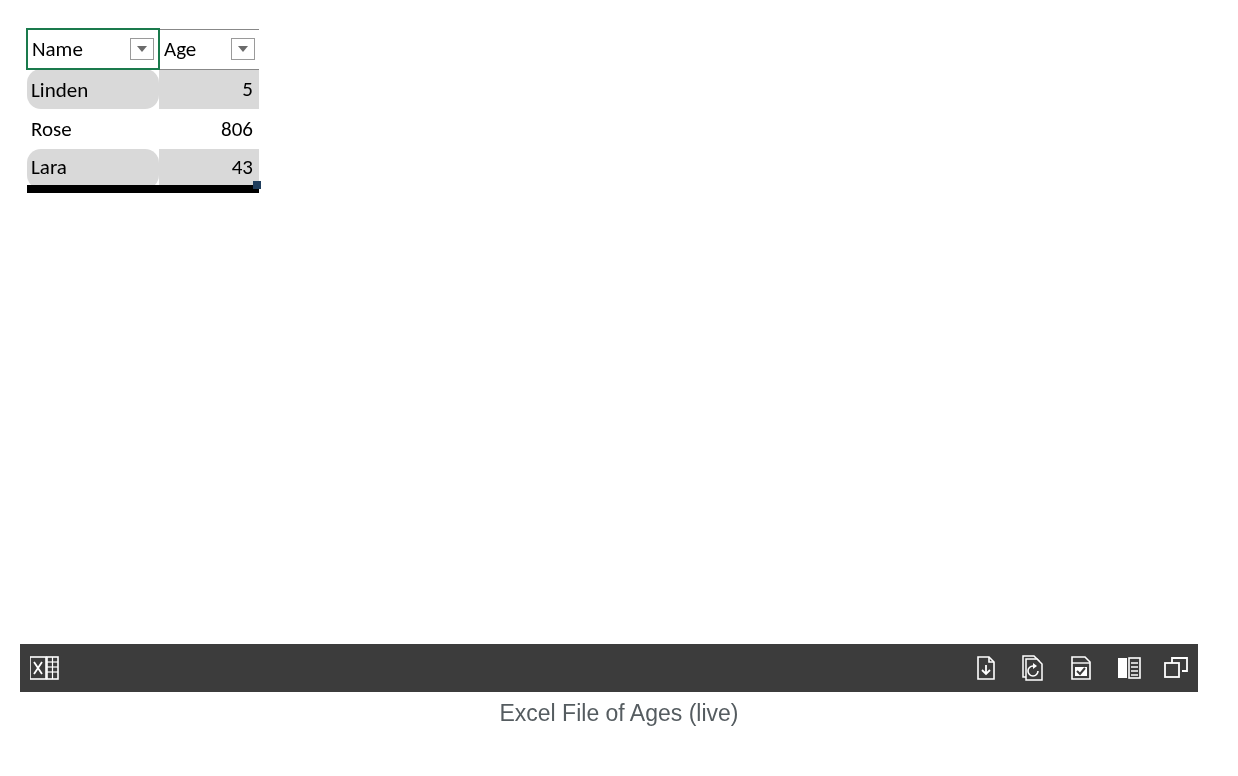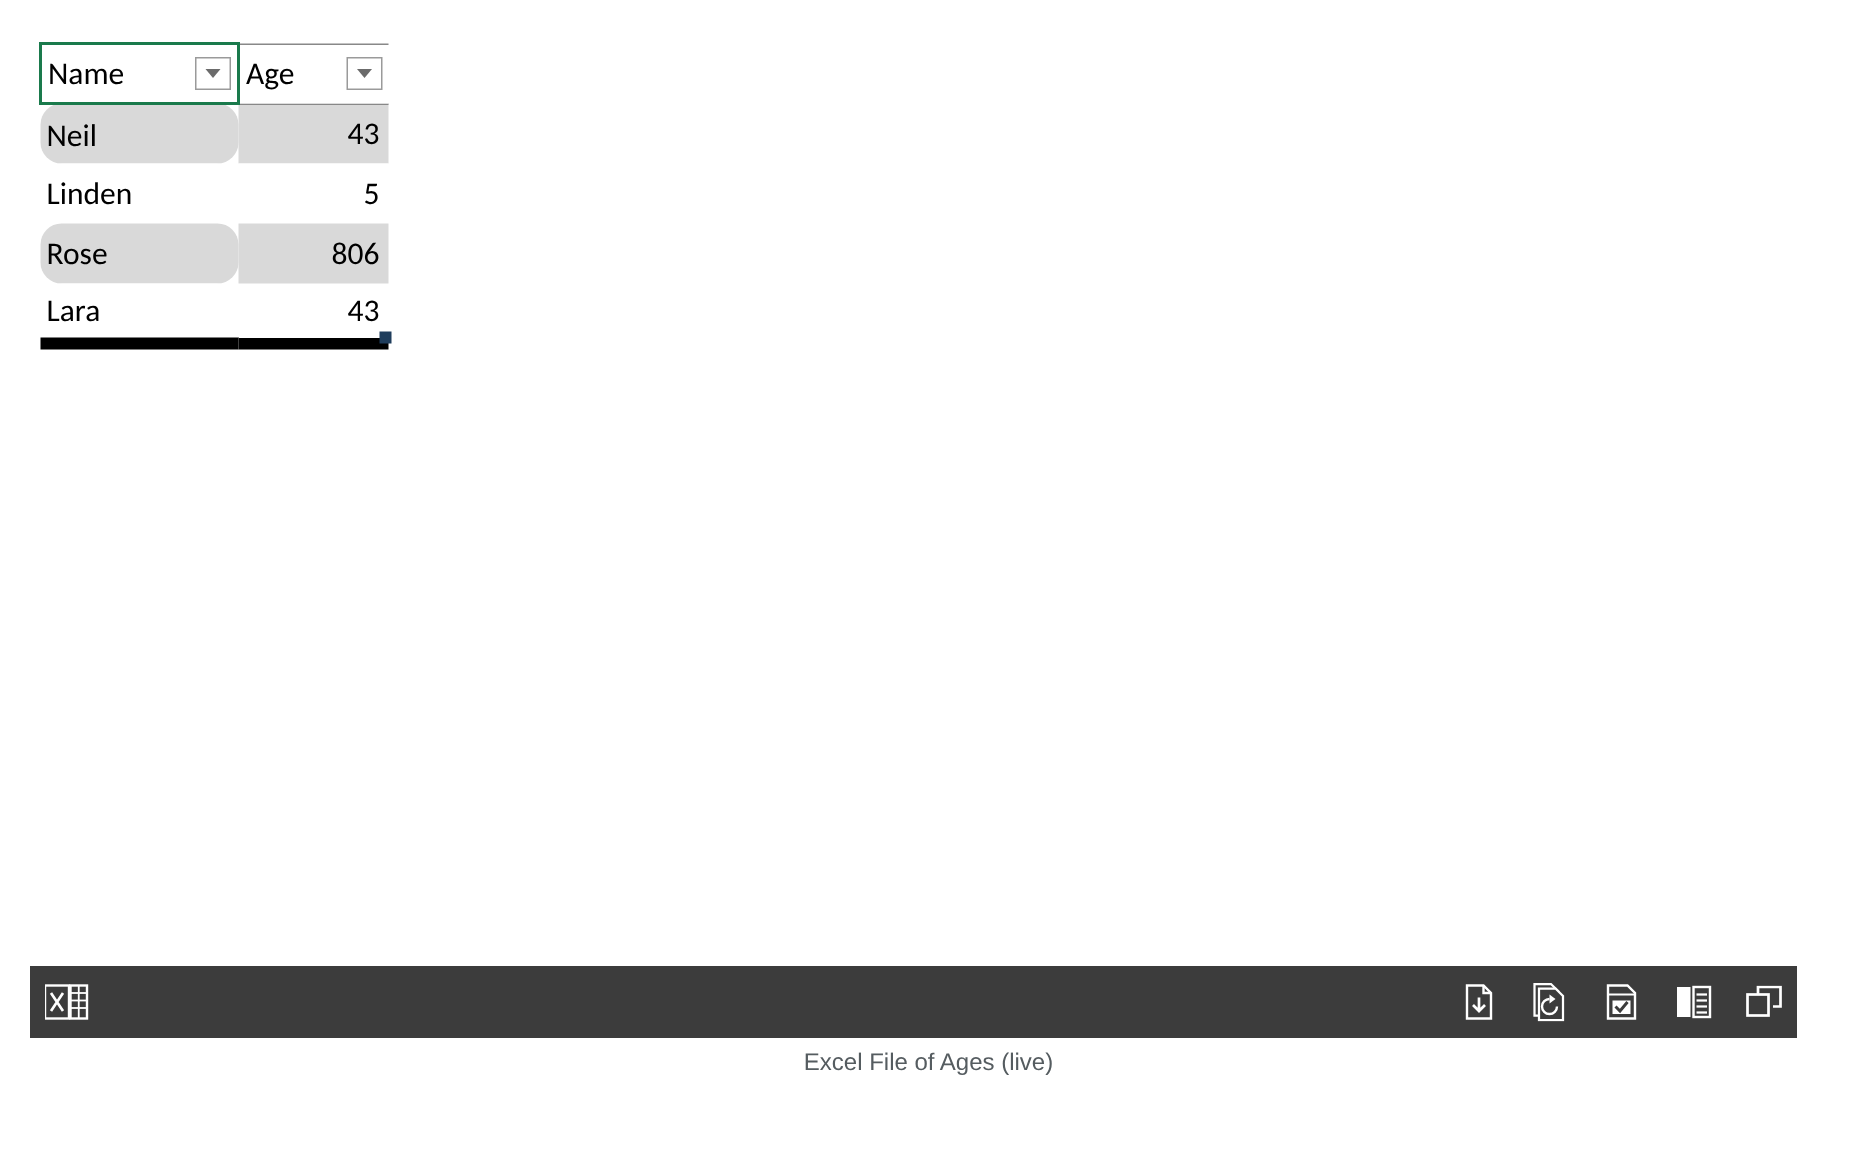--- a/index.html
+++ b/index.html
@@ -140,21 +140,21 @@
   }
 
   
   .caption {
     position: absolute;
     left: 0;
     right: 0;
     top: 700px;
     text-align: center;
     font-family: Arial, sans-serif;
-    font-size: 16px;
+    font-size: 23px;
     color: #555c60;
   }
 </style>
 </head>
 <body>
 
 <div class="sheet">
   <table class="data-table">
     <thead>
       <tr>
@@ -171,24 +171,20 @@
           <span class="filter-btn">
             <svg width="12" height="8" viewBox="0 0 12 8">
               <polygon points="1,1 11,1 6,7" fill="#6b6b6b"></polygon>
             </svg>
           </span>
         </th>
       </tr>
     </thead>
     <tbody>
 
-    <tr>
-          <td class="col-name">Neil</td>
-          <td class="col-age">43</td>
-        </tr>
         <tr>
           <td class="col-name">Linden</td>
           <td class="col-age">5</td>
         </tr>
         <tr>
           <td class="col-name">Rose</td>
           <td class="col-age">806</td>
         </tr>
         <tr>
           <td class="col-name">Lara</td>

